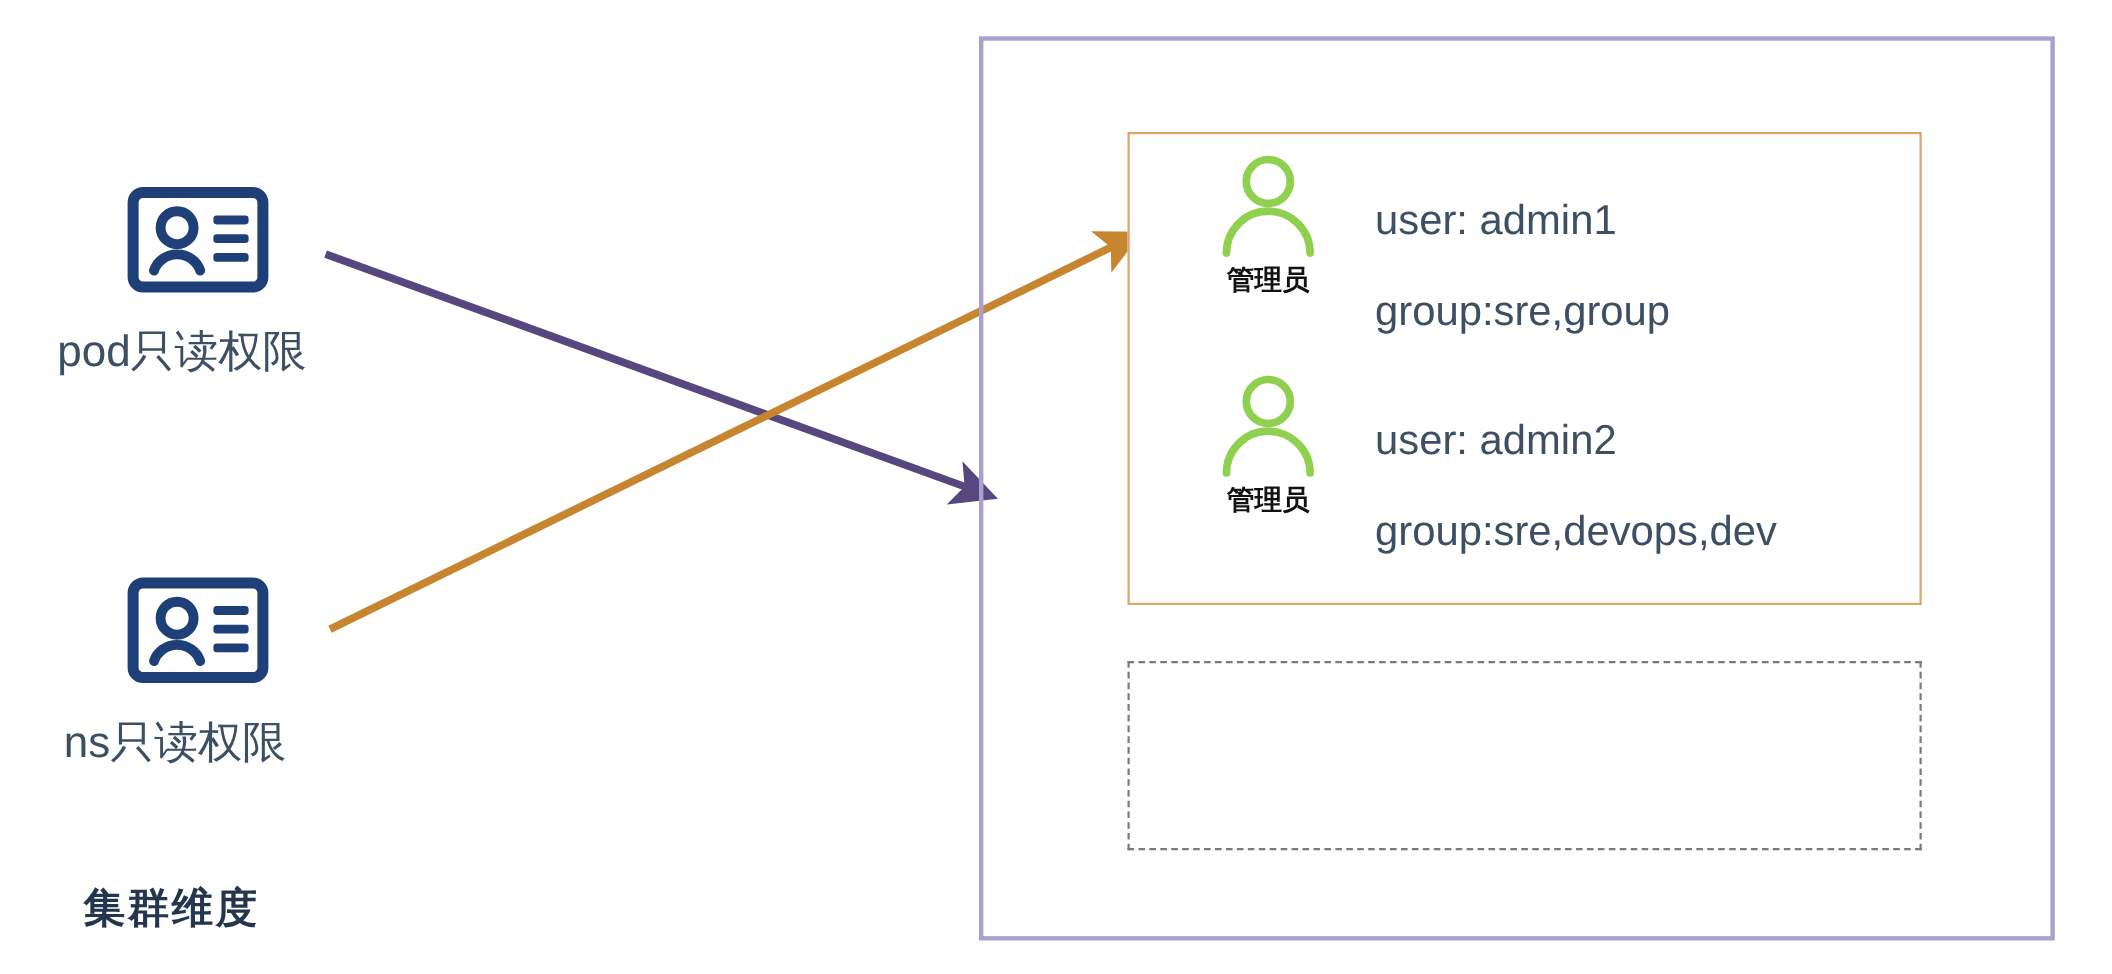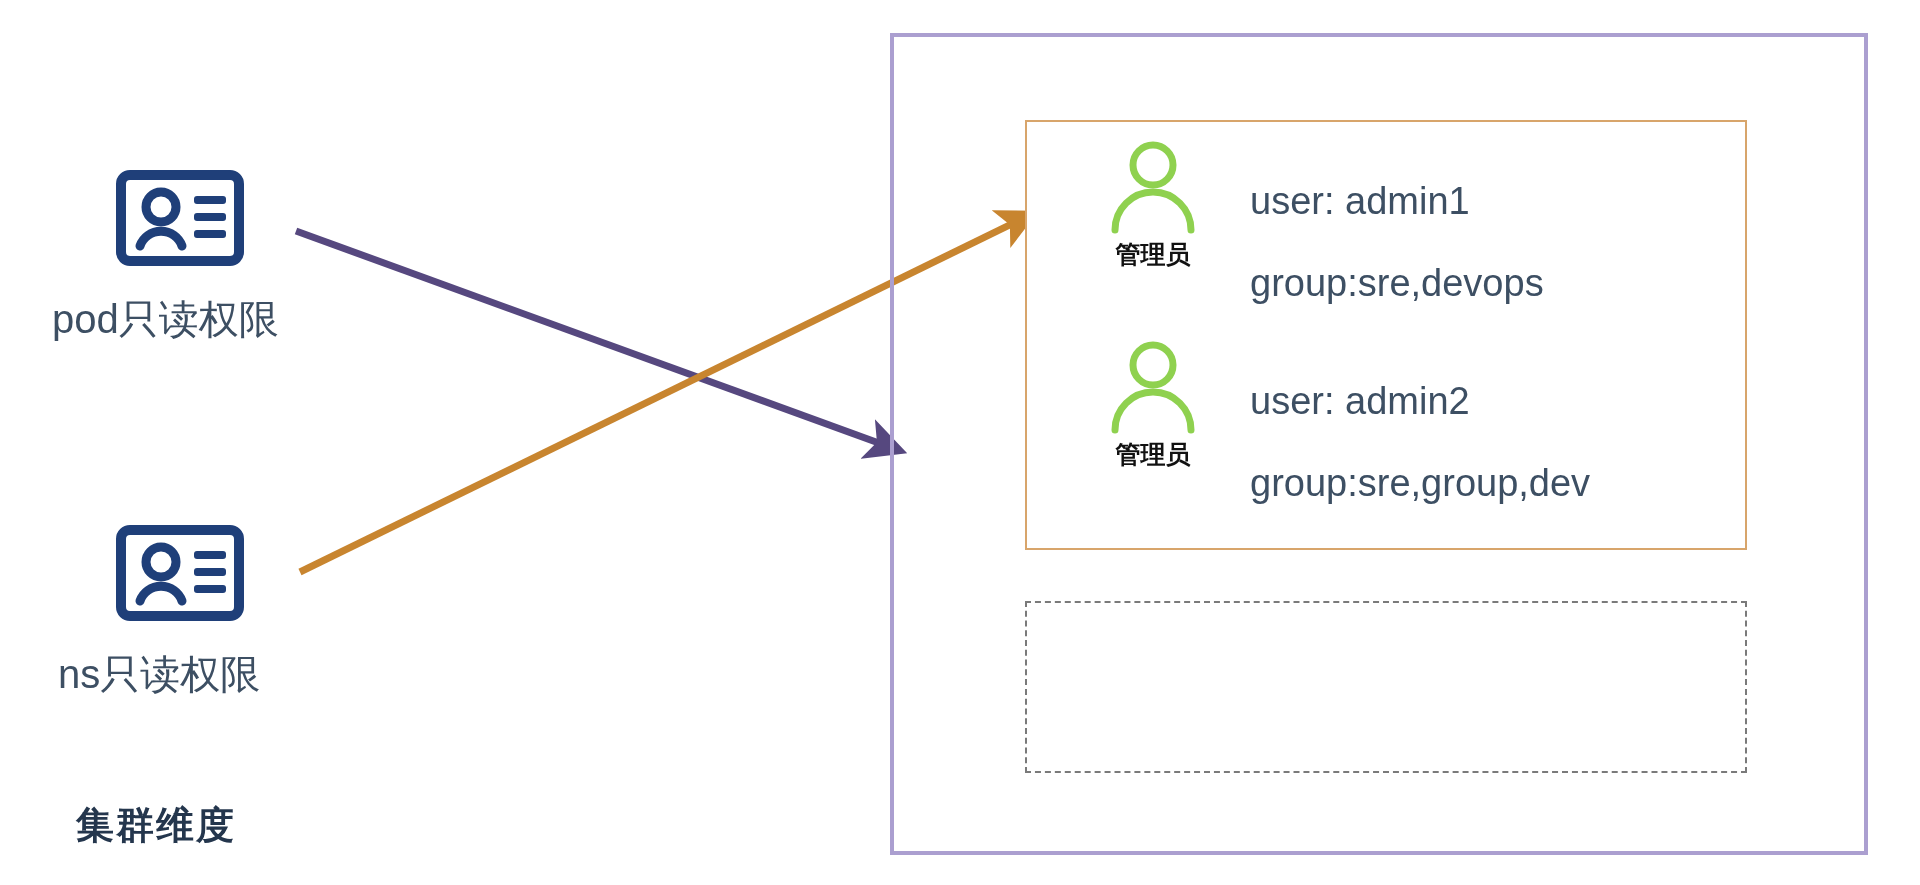--- a/index.html
+++ b/index.html
@@ -148,34 +148,34 @@
   <div class="entity" id="entity-admin1">
     <div class="ent-icon-wrap">
       <svg class="person-svg" viewBox="0 0 92 96">
         <circle cx="46" cy="27" r="20" fill="none" stroke="#8fd14f" stroke-width="7"></circle>
         <path d="M8 92 A 38 38 0 0 1 84 92" fill="none" stroke="#8fd14f" stroke-width="7" stroke-linecap="round"></path>
       </svg>
       <div class="ent-role">管理员</div>
     </div>
     <div class="ent-text">
       <div class="ent-line">user: admin1</div>
-      <div class="ent-line">group:sre,devops</div>
+      <div class="ent-line">group:sre,group</div>
     </div>
   </div>
 
   <div class="entity" id="entity-admin2">
     <div class="ent-icon-wrap">
       <svg class="person-svg" viewBox="0 0 92 96">
         <circle cx="46" cy="27" r="20" fill="none" stroke="#8fd14f" stroke-width="7"></circle>
         <path d="M8 92 A 38 38 0 0 1 84 92" fill="none" stroke="#8fd14f" stroke-width="7" stroke-linecap="round"></path>
       </svg>
       <div class="ent-role">管理员</div>
     </div>
     <div class="ent-text">
       <div class="ent-line">user: admin2</div>
-      <div class="ent-line">group:sre,group,dev</div>
+      <div class="ent-line">group:sre,devops,dev</div>
     </div>
   </div>
 
   <div class="entity" id="entity-proc1">
   </div>
 
 </div>
 
 </body></html>

